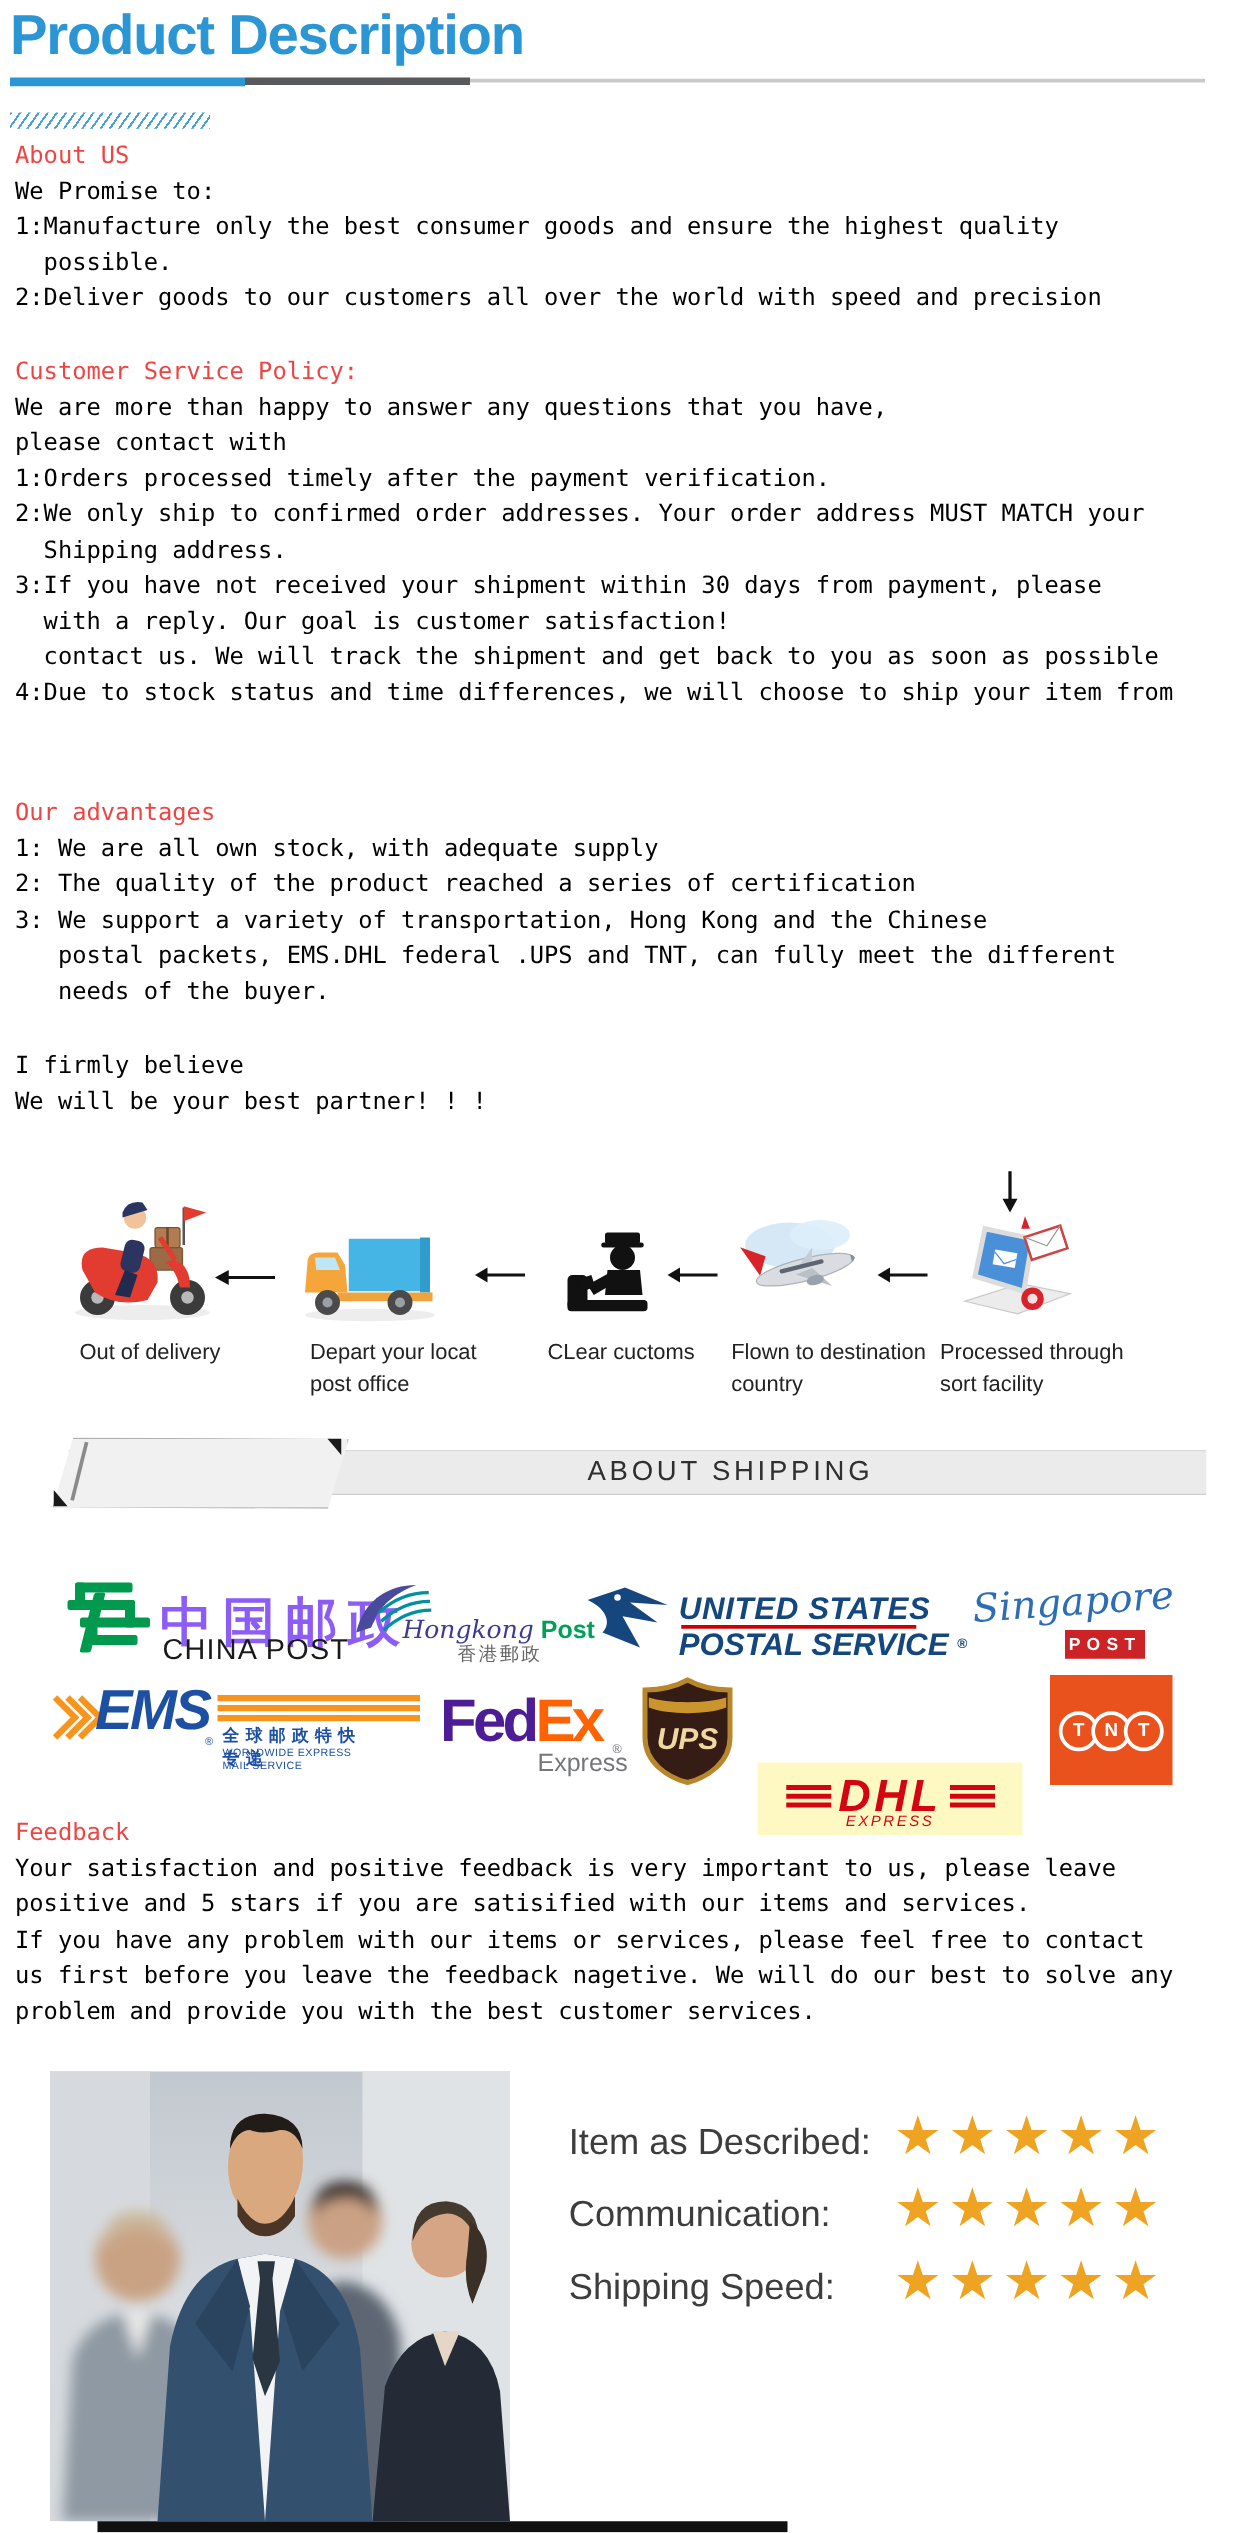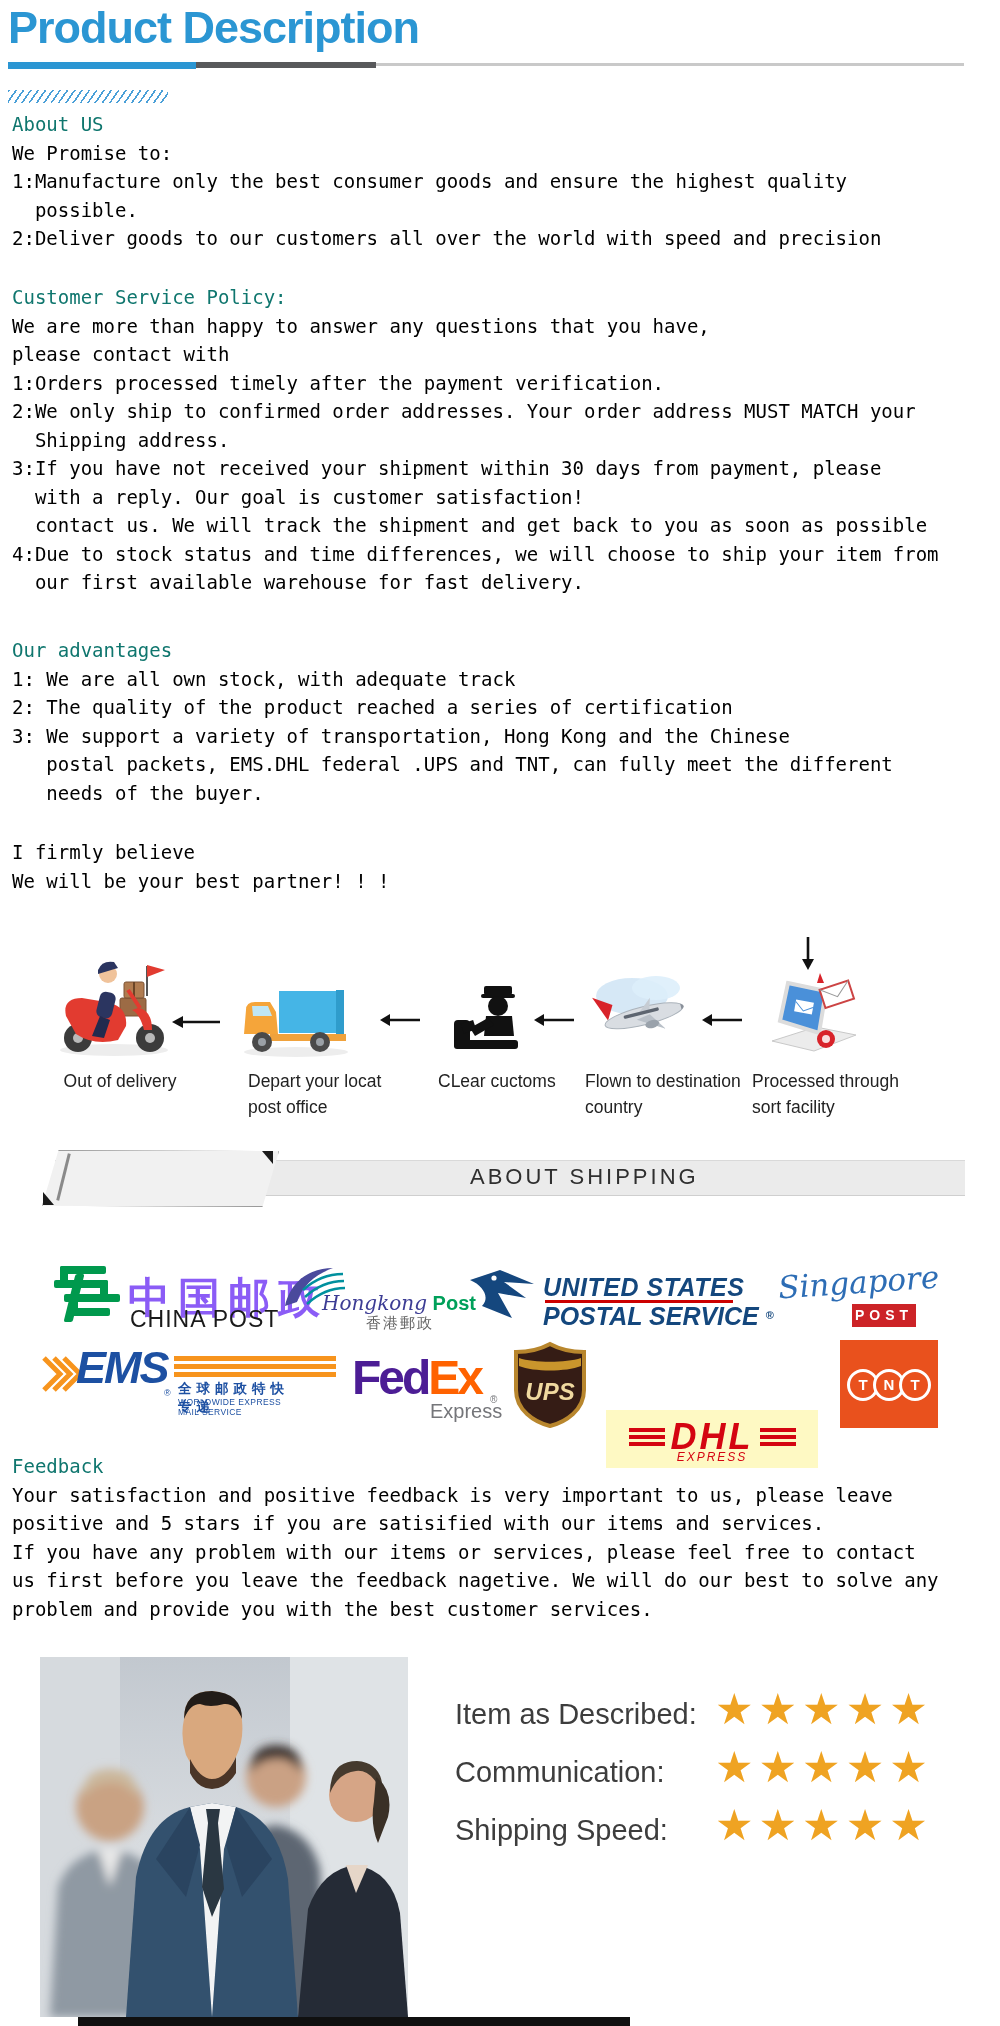--- a/index.html
+++ b/index.html
@@ -13,21 +13,21 @@
   .bar.blue{left:8px;top:62px;width:188px;height:7px;background:#2b96d3;}
   .bar.dark{left:196px;top:62px;width:180px;height:6px;background:#58595b;}
   .bar.light{left:376px;top:63px;width:588px;height:3px;background:#c9c9c9;}
   .hatch{position:absolute;left:8px;top:90px;width:160px;height:13px;
          background:repeating-linear-gradient(125deg,#4aa0d8 0 1.6px,transparent 1.6px 6px);}
 
   
   .tblock{position:absolute;left:12px;}
   .mline{white-space:pre;font-family:"DejaVu Sans Mono",monospace;font-size:19px;
          line-height:28.5px;color:#000;}
-  .red{color:#0f766e;}
+  .red{color:#ef4444;}
   .trans-head{position:absolute;left:12px;top:896px;font-family:"DejaVu Sans Mono",monospace;
               font-size:26px;font-weight:bold;color:#000;}
 
   
   .step-icon{position:absolute;}
   .step-label{position:absolute;top:1068px;font-size:17.5px;line-height:1.5;color:#222;
               font-family:"Liberation Sans",sans-serif;}
   .arrow{position:absolute;}
 
   
@@ -125,26 +125,25 @@
     <div class="mline red">Customer Service Policy:</div>
     <div class="mline">We are more than happy to answer any questions that you have,</div>
     <div class="mline">please contact with</div>
     <div class="mline">1:Orders processed timely after the payment verification.</div>
     <div class="mline">2:We only ship to confirmed order addresses. Your order address MUST MATCH your</div>
     <div class="mline">  Shipping address.</div>
     <div class="mline">3:If you have not received your shipment within 30 days from payment, please</div>
     <div class="mline">  with a reply. Our goal is customer satisfaction!</div>
     <div class="mline">  contact us. We will track the shipment and get back to you as soon as possible</div>
     <div class="mline">4:Due to stock status and time differences, we will choose to ship your item from</div>
-    <div class="mline">  our first available warehouse for fast delivery.</div>
   </div>
 
   <div class="tblock" style="top:636px">
     <div class="mline red">Our advantages</div>
-    <div class="mline">1: We are all own stock, with adequate track</div>
+    <div class="mline">1: We are all own stock, with adequate supply</div>
     <div class="mline">2: The quality of the product reached a series of certification</div>
     <div class="mline">3: We support a variety of transportation, Hong Kong and the Chinese</div>
     <div class="mline">   postal packets, EMS.DHL federal .UPS and TNT, can fully meet the different</div>
     <div class="mline">   needs of the buyer.</div>
   </div>
 
   <div class="tblock" style="top:838px">
     <div class="mline">I firmly believe</div>
     <div class="mline">We will be your best partner! ! !</div>
   </div>

